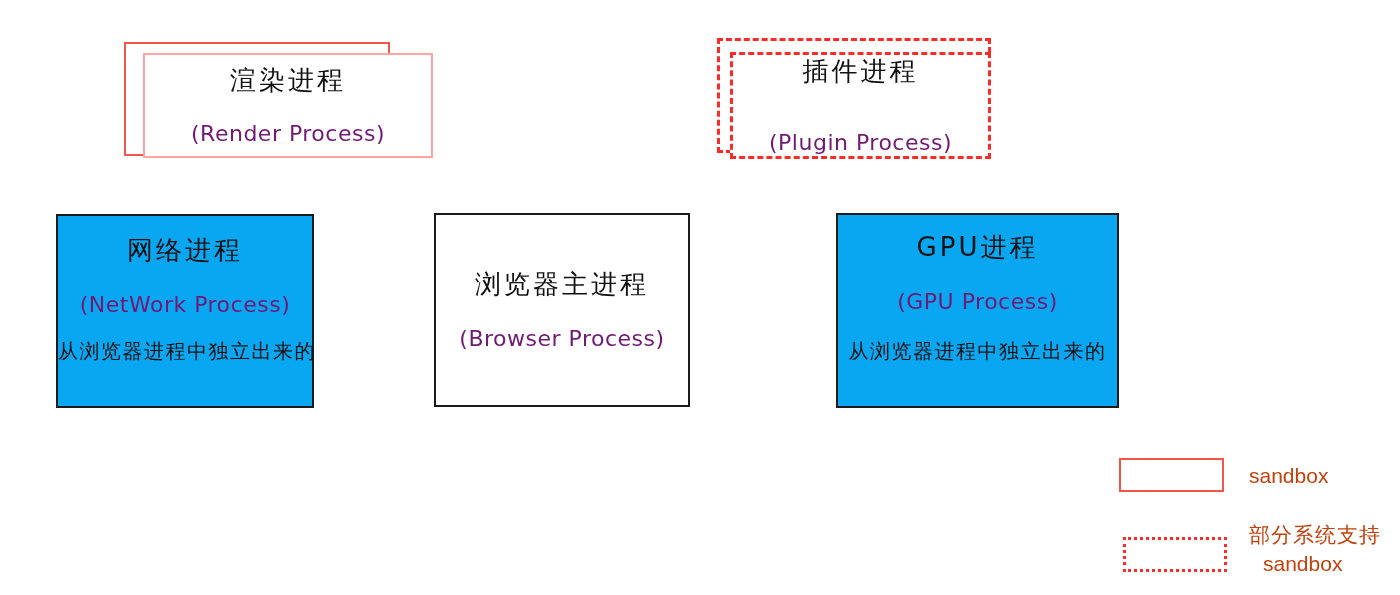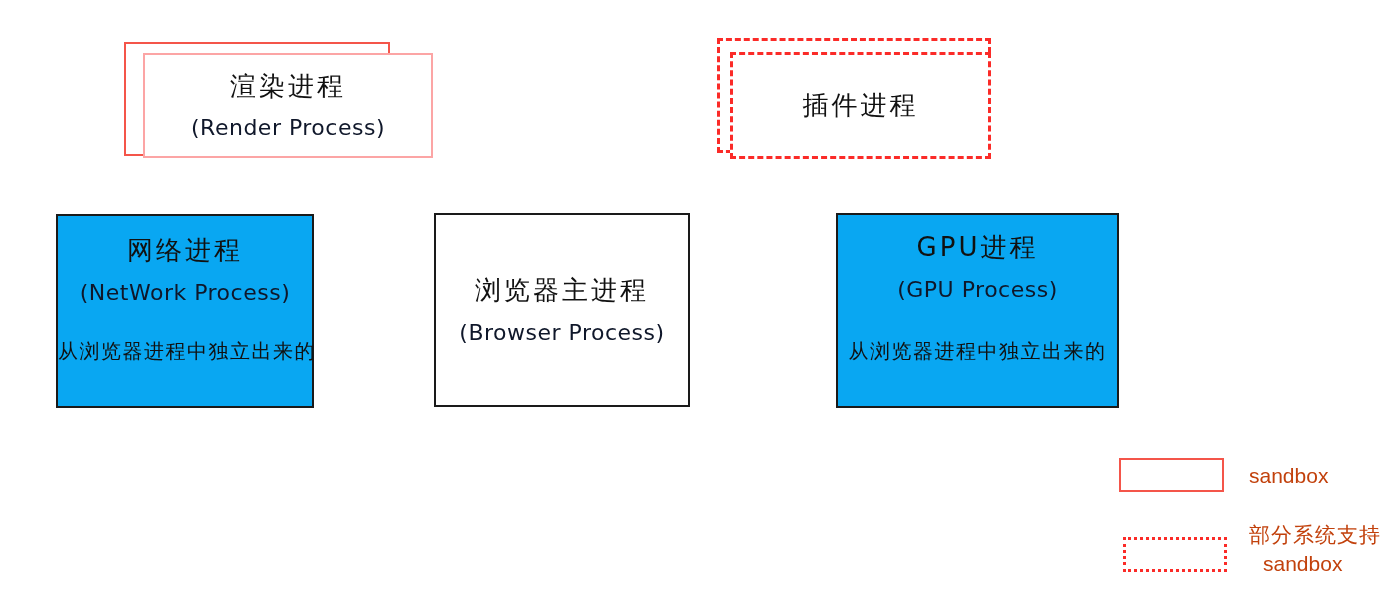--- a/index.html
+++ b/index.html
@@ -35,23 +35,23 @@
     font-family: "DejaVu Sans", sans-serif;
     font-size: 26px;
     letter-spacing: 3px;
     color: #111111;
     white-space: nowrap;
   }
   .pbox .en {
     font-family: "DejaVu Sans", sans-serif;
     font-size: 22px;
     letter-spacing: 0.5px;
-    color: #0f172a;
+    color: #701a75;
     white-space: nowrap;
-    margin-top: 12px;
+    margin-top: 24px;
   }
   .pbox .note {
     font-family: "DejaVu Sans", sans-serif;
     font-size: 20px;
     letter-spacing: 1.5px;
     color: #111111;
     white-space: nowrap;
     margin-top: 41px;
   }
 
@@ -142,20 +142,21 @@
 
   <div class="pbox" id="render-back"></div>
   <div class="pbox" id="render-front">
     <div class="cn">渲染进程</div>
     <div class="en">(Render Process)</div>
   </div>
 
   <div class="pbox" id="plugin-back"></div>
   <div class="pbox" id="plugin-front">
     <div class="cn">插件进程</div>
+    <div class="en">(Plugin Process)</div>
   </div>
 
   <div class="pbox" id="network-box">
     <div class="cn">网络进程</div>
     <div class="en">(NetWork Process)</div>
     <div class="note">从浏览器进程中独立出来的</div>
   </div>
 
   <div class="pbox" id="browser-box">
     <div class="cn">浏览器主进程</div>

